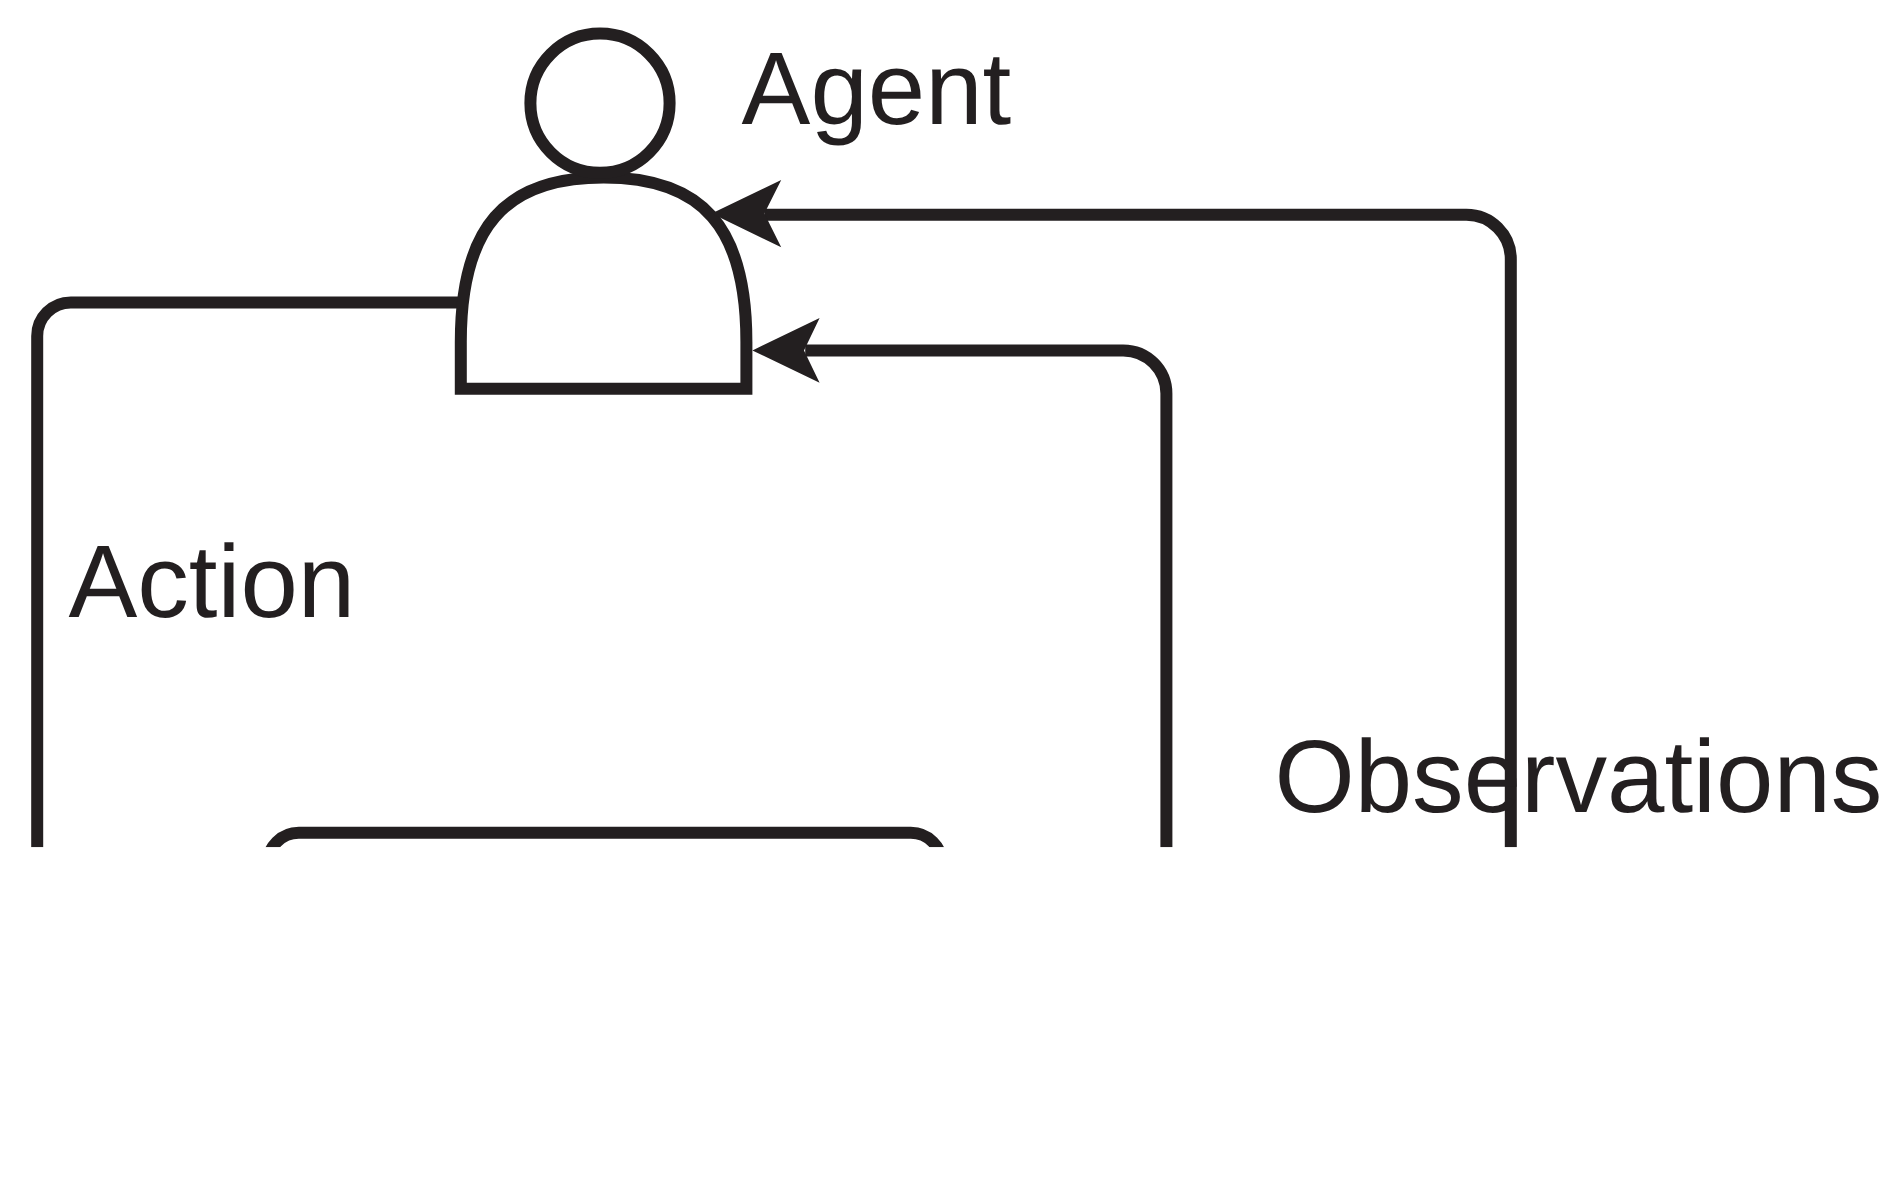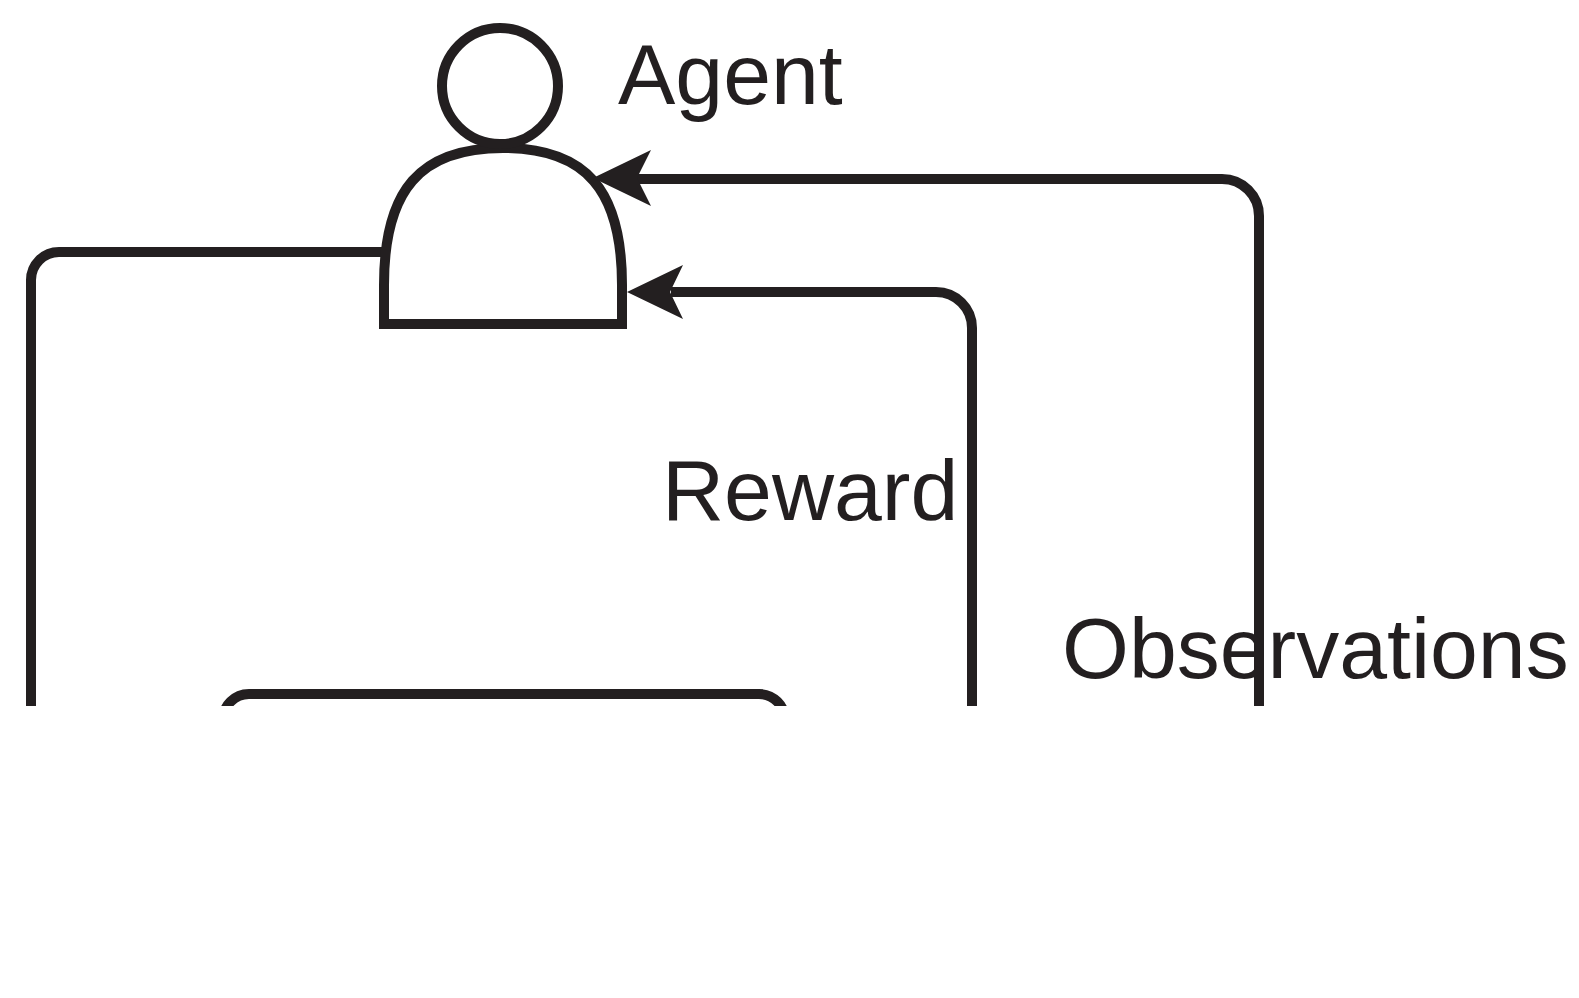--- a/index.html
+++ b/index.html
@@ -55,19 +55,19 @@
 
     <path d="M 384 324 V 285 C 384 190 420 148 503 148 C 586 148 622 190 622 285 V 324 Z" fill="#ffffff" stroke="#231f20" stroke-width="10"></path>
     <circle cx="500" cy="86" r="58" fill="#ffffff" stroke="#231f20" stroke-width="10"></circle>
 
     <polygon points="627,292 683,265 670,292 683,319" fill="#231f20"></polygon>
     <polygon points="593,178 651,150 637,178 651,206" fill="#231f20"></polygon>
   </svg>
 
   <div class="diagram-label label-agent">Agent</div>
 
+  <div class="diagram-label label-action">Action</div>
 
-  <div class="diagram-label label-reward">Reward</div>
 
   <div class="diagram-label label-observations">Observations</div>
 
 
 </div>
 
 </body></html>

